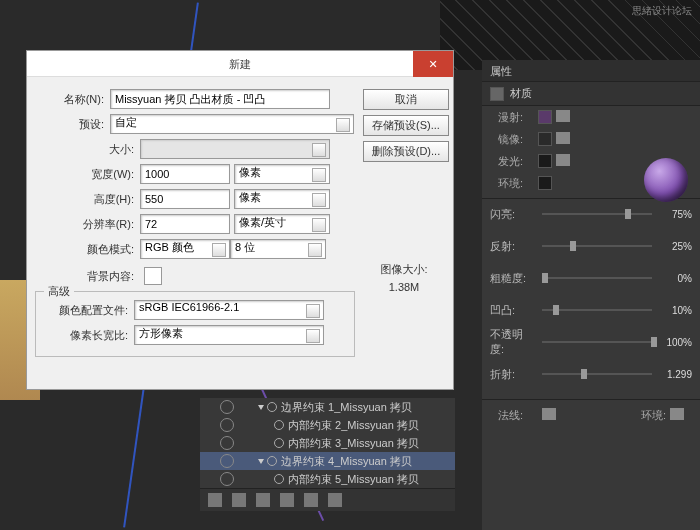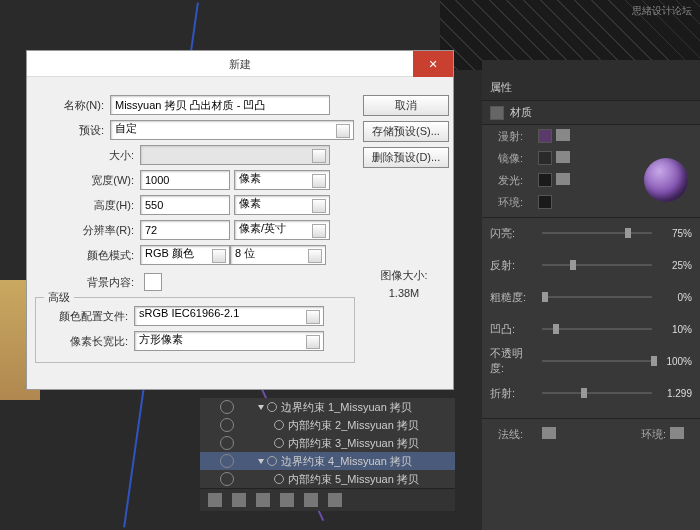--- a/index.html
+++ b/index.html
@@ -5,36 +5,36 @@
 *{margin:0;padding:0;box-sizing:border-box;font-family:"Microsoft YaHei",sans-serif;font-size:11px}
 body{background:#2a2a2a;width:700px;height:530px;position:relative;overflow:hidden}
 .watermark{position:absolute;top:4px;right:8px;color:#888;font-size:10px;z-index:50}
 .bg-grid{position:absolute;top:0;right:0;width:260px;height:70px;background:repeating-linear-gradient(45deg,#333 0,#333 1px,#1a1a1a 1px,#1a1a1a 12px),repeating-linear-gradient(-45deg,#333 0,#333 1px,transparent 1px,transparent 12px)}
 .blue-line{position:absolute;width:2px;height:530px;background:#3366ff;left:160px;top:0;transform:rotate(8deg);opacity:.7}
 .purple-line{position:absolute;width:2px;height:200px;background:#9966ff;left:280px;bottom:0;transform:rotate(-25deg);opacity:.6}
 .left-tint{position:absolute;left:0;top:280px;width:40px;height:120px;background:linear-gradient(#c9a860,#b08850)}
 .dialog{position:absolute;left:26px;top:50px;width:428px;height:340px;background:#f0f0f0;border:1px solid #999}
 .dlg-title{height:26px;background:#fff;border-bottom:1px solid #ddd;text-align:center;line-height:26px;color:#444;position:relative}
 .dlg-close{position:absolute;right:0;top:0;width:40px;height:26px;background:#c94030;color:#fff;display:flex;align-items:center;justify-content:center;font-size:14px}
-.dlg-body{padding:18px 8px 8px 8px;display:flex}
+.dlg-body{padding:12px 8px 8px 8px;display:flex}
 .dlg-left{flex:1}
 .dlg-right{width:90px;padding-left:8px}
 .row{display:flex;align-items:center;margin-bottom:5px}
 .lbl{width:75px;text-align:right;padding-right:6px;color:#333}
 .inp{height:20px;border:1px solid #999;background:#fff;box-shadow:inset 1px 1px 2px #ccc;padding:0 4px}
 .sel{height:20px;border:1px solid #999;background:#fff;box-shadow:inset 1px 1px 2px #ccc;padding:0 18px 0 4px;position:relative}
 .sel::after{content:"";position:absolute;right:3px;top:3px;width:12px;height:12px;border:1px solid #aaa;background:linear-gradient(#fff,#ddd)}
 .caret{position:absolute;right:6px;top:7px;width:0;height:0;border-left:3px solid transparent;border-right:3px solid transparent;border-top:4px solid #555}
 .btn{width:86px;height:21px;border:1px solid #888;background:linear-gradient(#fff,#e5e5e5);text-align:center;line-height:19px;margin-bottom:5px;color:#333}
 .fieldset{border:1px solid #bbb;margin-top:6px;padding:8px 6px 6px;position:relative}
 .legend{position:absolute;top:-8px;left:8px;background:#f0f0f0;padding:0 4px;color:#333}
 .swatch{width:18px;height:18px;border:1px solid #999;background:#fff;margin-left:4px}
 .side-text{text-align:center;color:#333;margin-top:100px}
 .props{position:absolute;right:0;top:60px;width:218px;height:470px;background:#383838;color:#ccc}
-.props-head{height:22px;background:#2e2e2e;border-bottom:1px solid #222;padding:20px 8px}
+.props-head{height:22px;background:#2e2e2e;border-bottom:1px solid #222;padding:4px 8px}
 .props-sub{padding:4px 8px;background:#333;border-bottom:1px solid #222;display:flex;align-items:center;gap:6px}
 .mat-sw{width:14px;height:14px;border:1px solid #555}
 .sphere{position:absolute;right:12px;top:98px;width:44px;height:44px;border-radius:50%;background:radial-gradient(circle at 35% 30%,#c8a8e8,#8050b0 55%,#402060);box-shadow:inset -4px -4px 8px rgba(0,0,0,.5)}
 .prow{display:flex;align-items:flex-start;padding:4px 16px;height:22px}
 .plbl{width:40px;color:#aaa}
 .pfolder{width:14px;height:12px;background:#888;margin-left:4px}
 .slider-row{display:flex;align-items:center;padding:3px 8px;height:22px}
 .slbl{width:46px;color:#bbb}
 .strack{flex:1;height:2px;background:#555;position:relative;margin:0 6px}
 .sthumb{position:absolute;width:6px;height:10px;background:#999;top:-4px}

